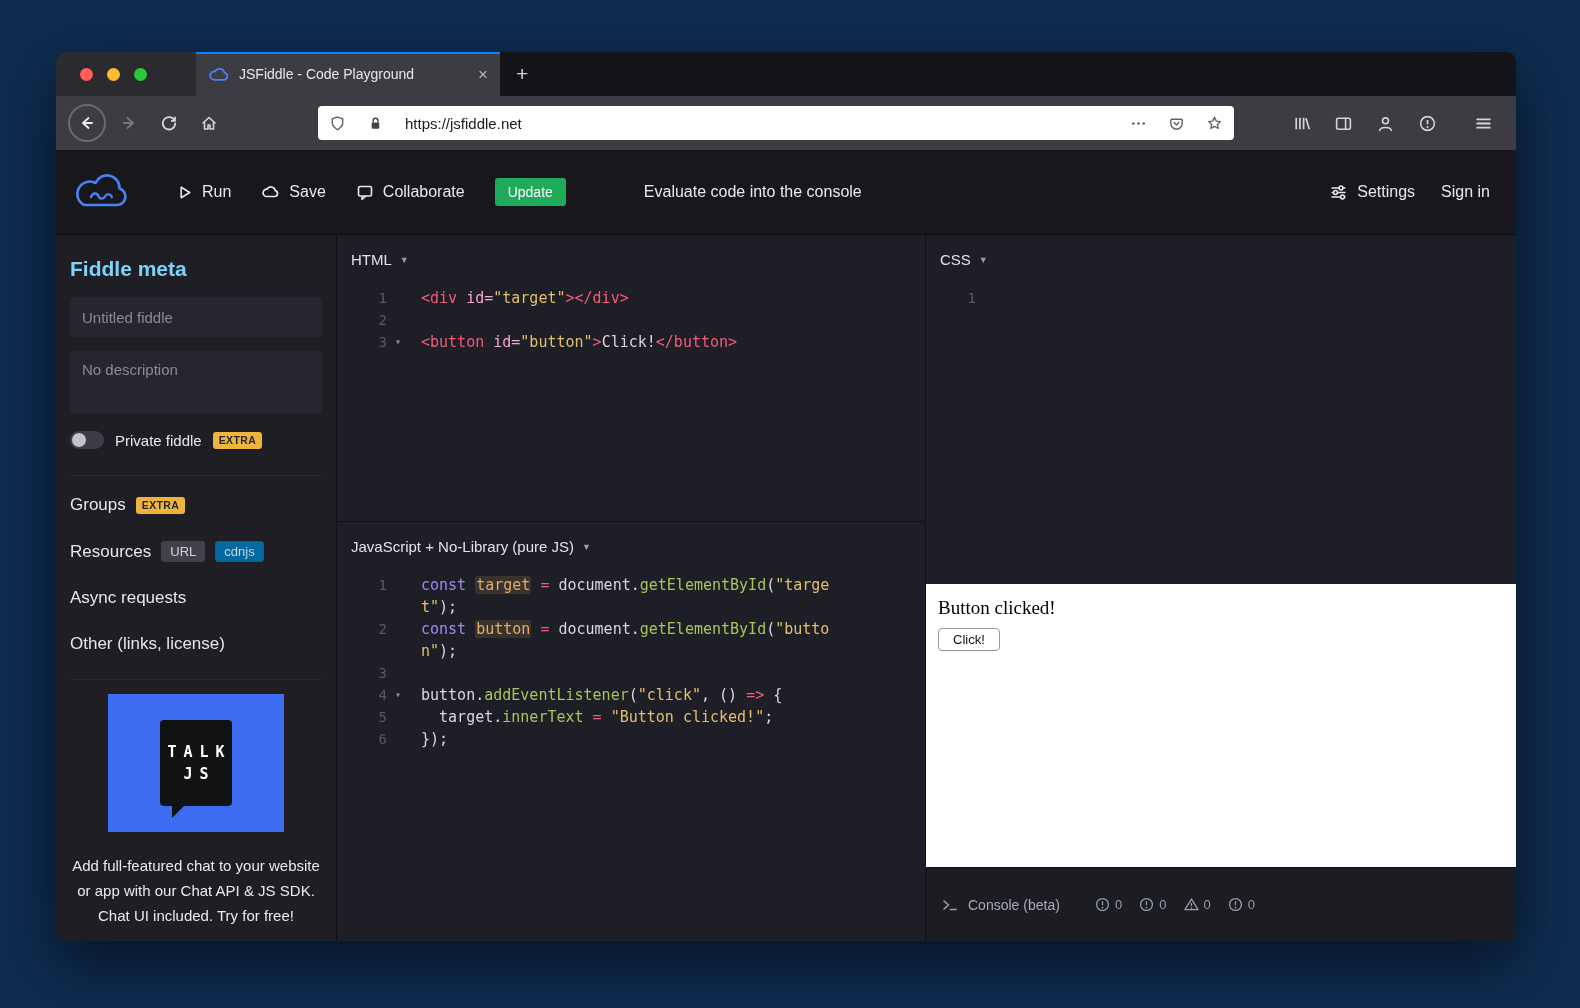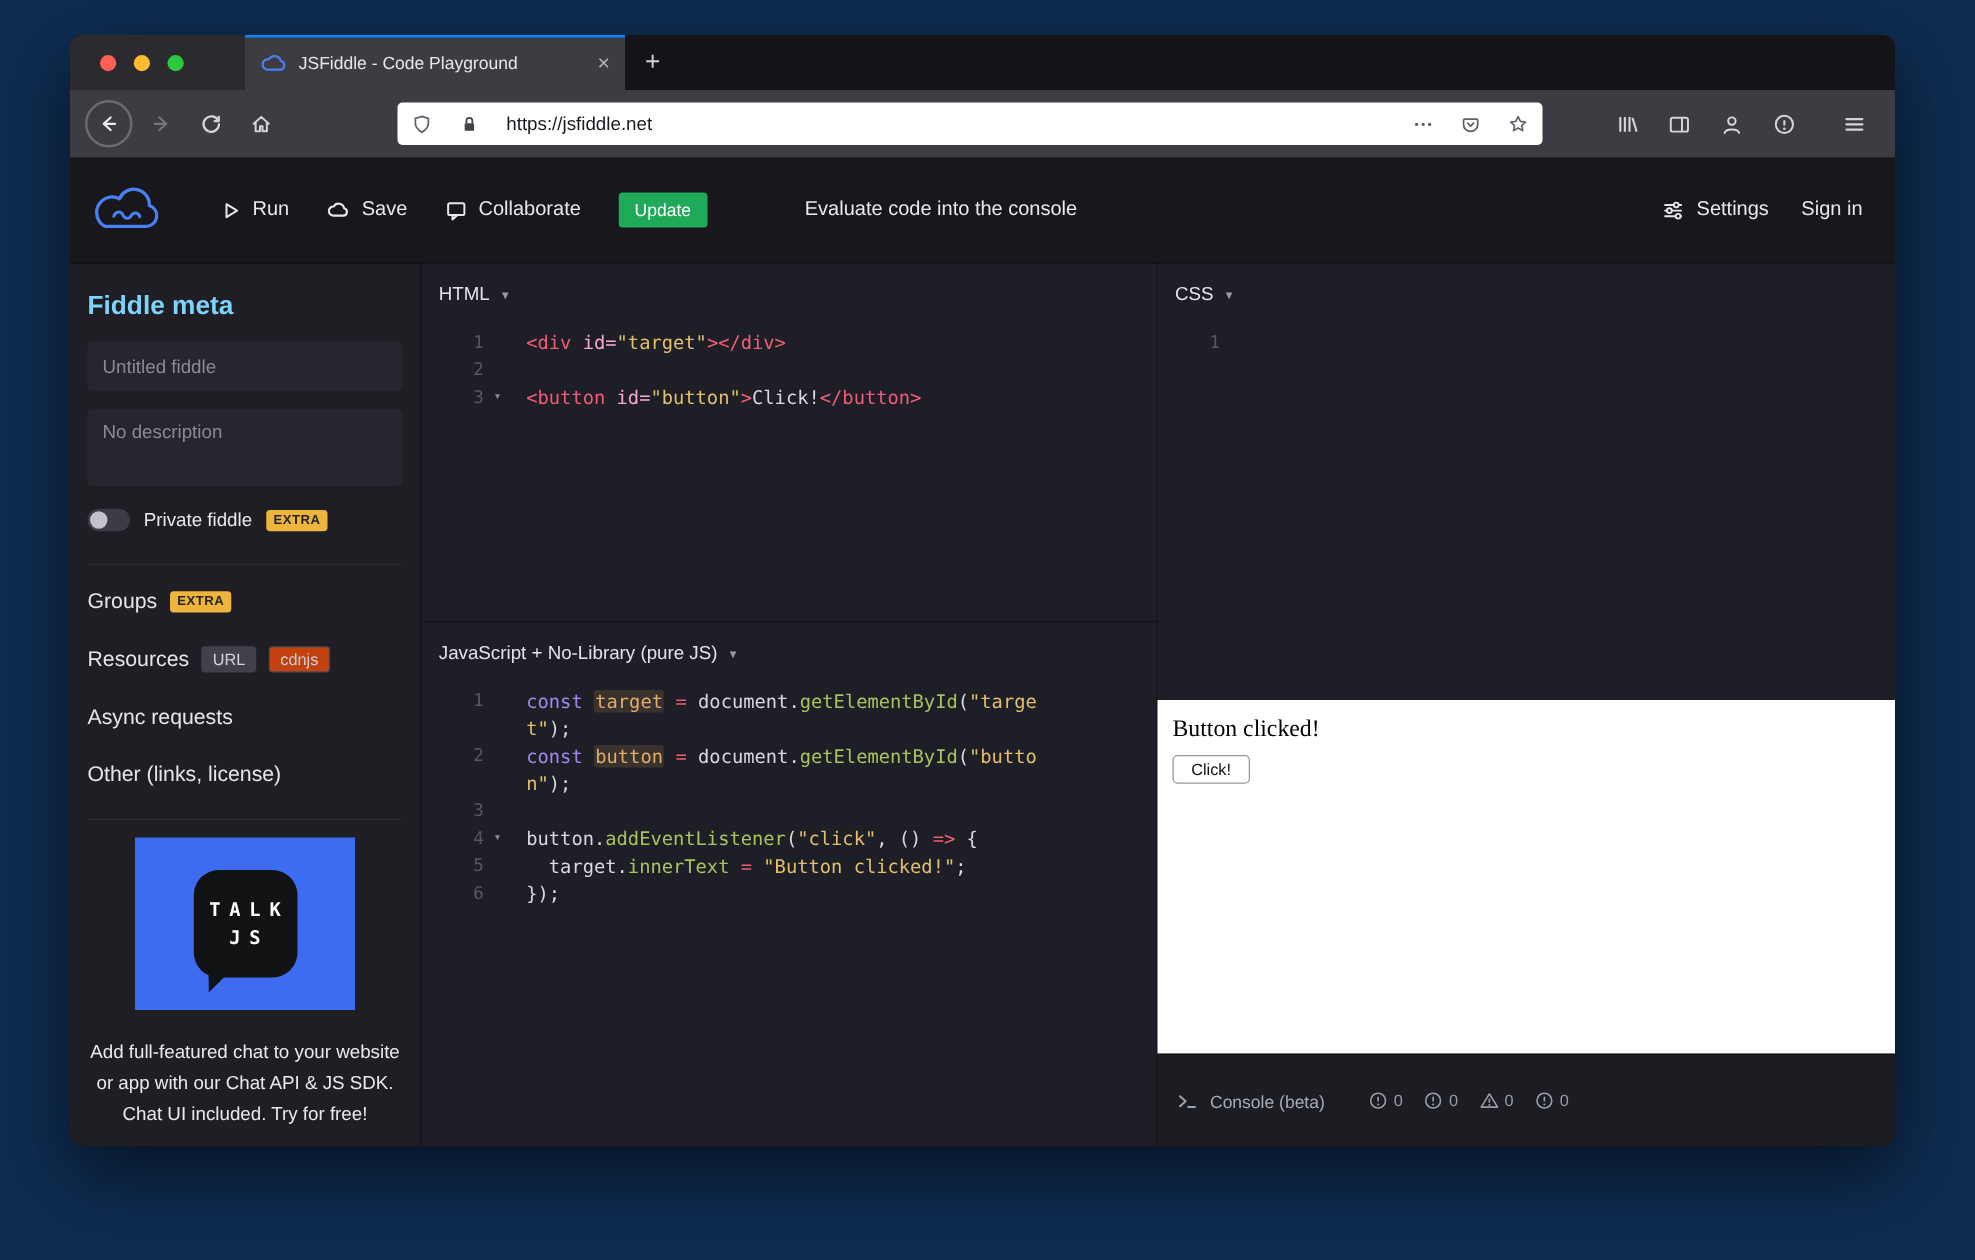--- a/index.html
+++ b/index.html
@@ -1,18 +1,18 @@
 <!DOCTYPE html>
 <html style="--accent-green: #1faa59; --brand-blue: #4a80f5; --badge-yellow: #eeb43e; --ad-blue: #3d6cf2; --tab-accent: #0a84ff;"><head>
 <meta charset="utf-8">
 <style>
   html,body{margin:0;padding:0;}
   body{font-family:"Liberation Sans",sans-serif;}
   .screen{position:relative;width:1580px;height:1008px;background:#0e2c50;overflow:hidden;}
-  .window{position:absolute;left:56px;top:28px;width:1460px;height:889px;border-radius:10px;overflow:hidden;
+  .window{position:absolute;left:56px;top:52px;width:1460px;height:889px;border-radius:10px;overflow:hidden;
           display:flex;flex-direction:column;background:#1e1e24;box-shadow:0 22px 60px rgba(0,0,0,.55);}
 
   
   .tabbar{height:44px;flex-shrink:0;background:#141418;display:flex;align-items:stretch;}
   .traffic{width:140px;background:#2b2b2f;display:flex;align-items:center;gap:14px;padding-left:24px;box-sizing:border-box;}
   .tl{width:13px;height:13px;border-radius:50%;display:inline-block;}
   .tl.red{background:#ff5f57}.tl.yellow{background:#febc2e}.tl.green{background:#2bc840}
   .tab{position:relative;width:304px;background:#3c3c42;display:flex;align-items:center;gap:10px;padding:0 12px;box-sizing:border-box;}
   .tab-accent{position:absolute;top:0;left:0;right:0;height:2px;background:var(--tab-accent,#0a84ff);}
   .tab-title{flex:1;color:#e7e7ea;font-size:14px;white-space:nowrap;overflow:hidden;}
@@ -50,24 +50,24 @@
   .side-input::placeholder{color:#8b8b95;}
   textarea.side-input{height:62px;padding:10px 12px;resize:none;}
   .private-row{display:flex;align-items:center;gap:11px;margin:18px 0 6px;}
   .toggle{width:34px;height:18px;border-radius:9px;background:#3c3c46;position:relative;flex-shrink:0;}
   .toggle-knob{position:absolute;left:2px;top:2px;width:14px;height:14px;border-radius:50%;background:#c2c2cb;}
   .side-label{color:#e8e8ec;font-size:15px;}
   .badge{background:var(--badge-yellow,#eeb43e);color:#26262b;font-size:10.5px;font-weight:700;padding:2.5px 6px;border-radius:3px;letter-spacing:.4px;}
   .side-section{display:flex;align-items:center;gap:10px;padding:13px 0;color:#e6e6ea;font-size:17px;}
   .side-section.first{margin-top:26px;border-top:1px solid #2a2a31;padding-top:19px;}
   .chip{background:#41414b;color:#d2d2d9;font-size:13px;padding:3px 9px;border-radius:3px;}
-  .chip.alt{background:#c2410c;border:1px solid #4b4b55;padding:2px 8px;}
+  .chip.alt{background:#0369a1;border:1px solid #4b4b55;padding:2px 8px;}
   .ad{margin-top:12px;border-top:1px solid #2a2a31;padding-top:14px;display:flex;flex-direction:column;align-items:center;}
   .ad-banner{width:176px;height:138px;background:var(--ad-blue,#3d6cf2);display:flex;align-items:center;justify-content:center;}
-  .ad-logo{width:83px;height:86px;background:#111214;border-radius:20px;display:flex;flex-direction:column;align-items:center;justify-content:center;position:relative;color:#fff;font-family:"DejaVu Sans Mono",monospace;font-weight:700;}
+  .ad-logo{width:72px;height:86px;background:#111214;border-radius:4px;display:flex;flex-direction:column;align-items:center;justify-content:center;position:relative;color:#fff;font-family:"DejaVu Sans Mono",monospace;font-weight:700;}
   .ad-logo:after{content:"";position:absolute;left:12px;bottom:-12px;width:0;height:0;border:9px solid transparent;border-top-color:#111214;border-left-color:#111214;}
   .ad-logo span{font-size:15px;letter-spacing:7px;margin-left:7px;line-height:1.5;}
   .ad-text{margin-top:22px;color:#e9e9ee;font-size:15px;text-align:center;line-height:1.65;width:252px;}
 
   
   .editors{flex:1;display:flex;min-width:0;}
   .col-left{width:588px;flex-shrink:0;display:flex;flex-direction:column;border-right:1px solid #101016;}
   .col-right{flex:1;display:flex;flex-direction:column;min-width:0;}
   .panel{background:#1e1e26;box-sizing:border-box;}
   .panel-html{height:287px;border-bottom:1px solid #101016;}

